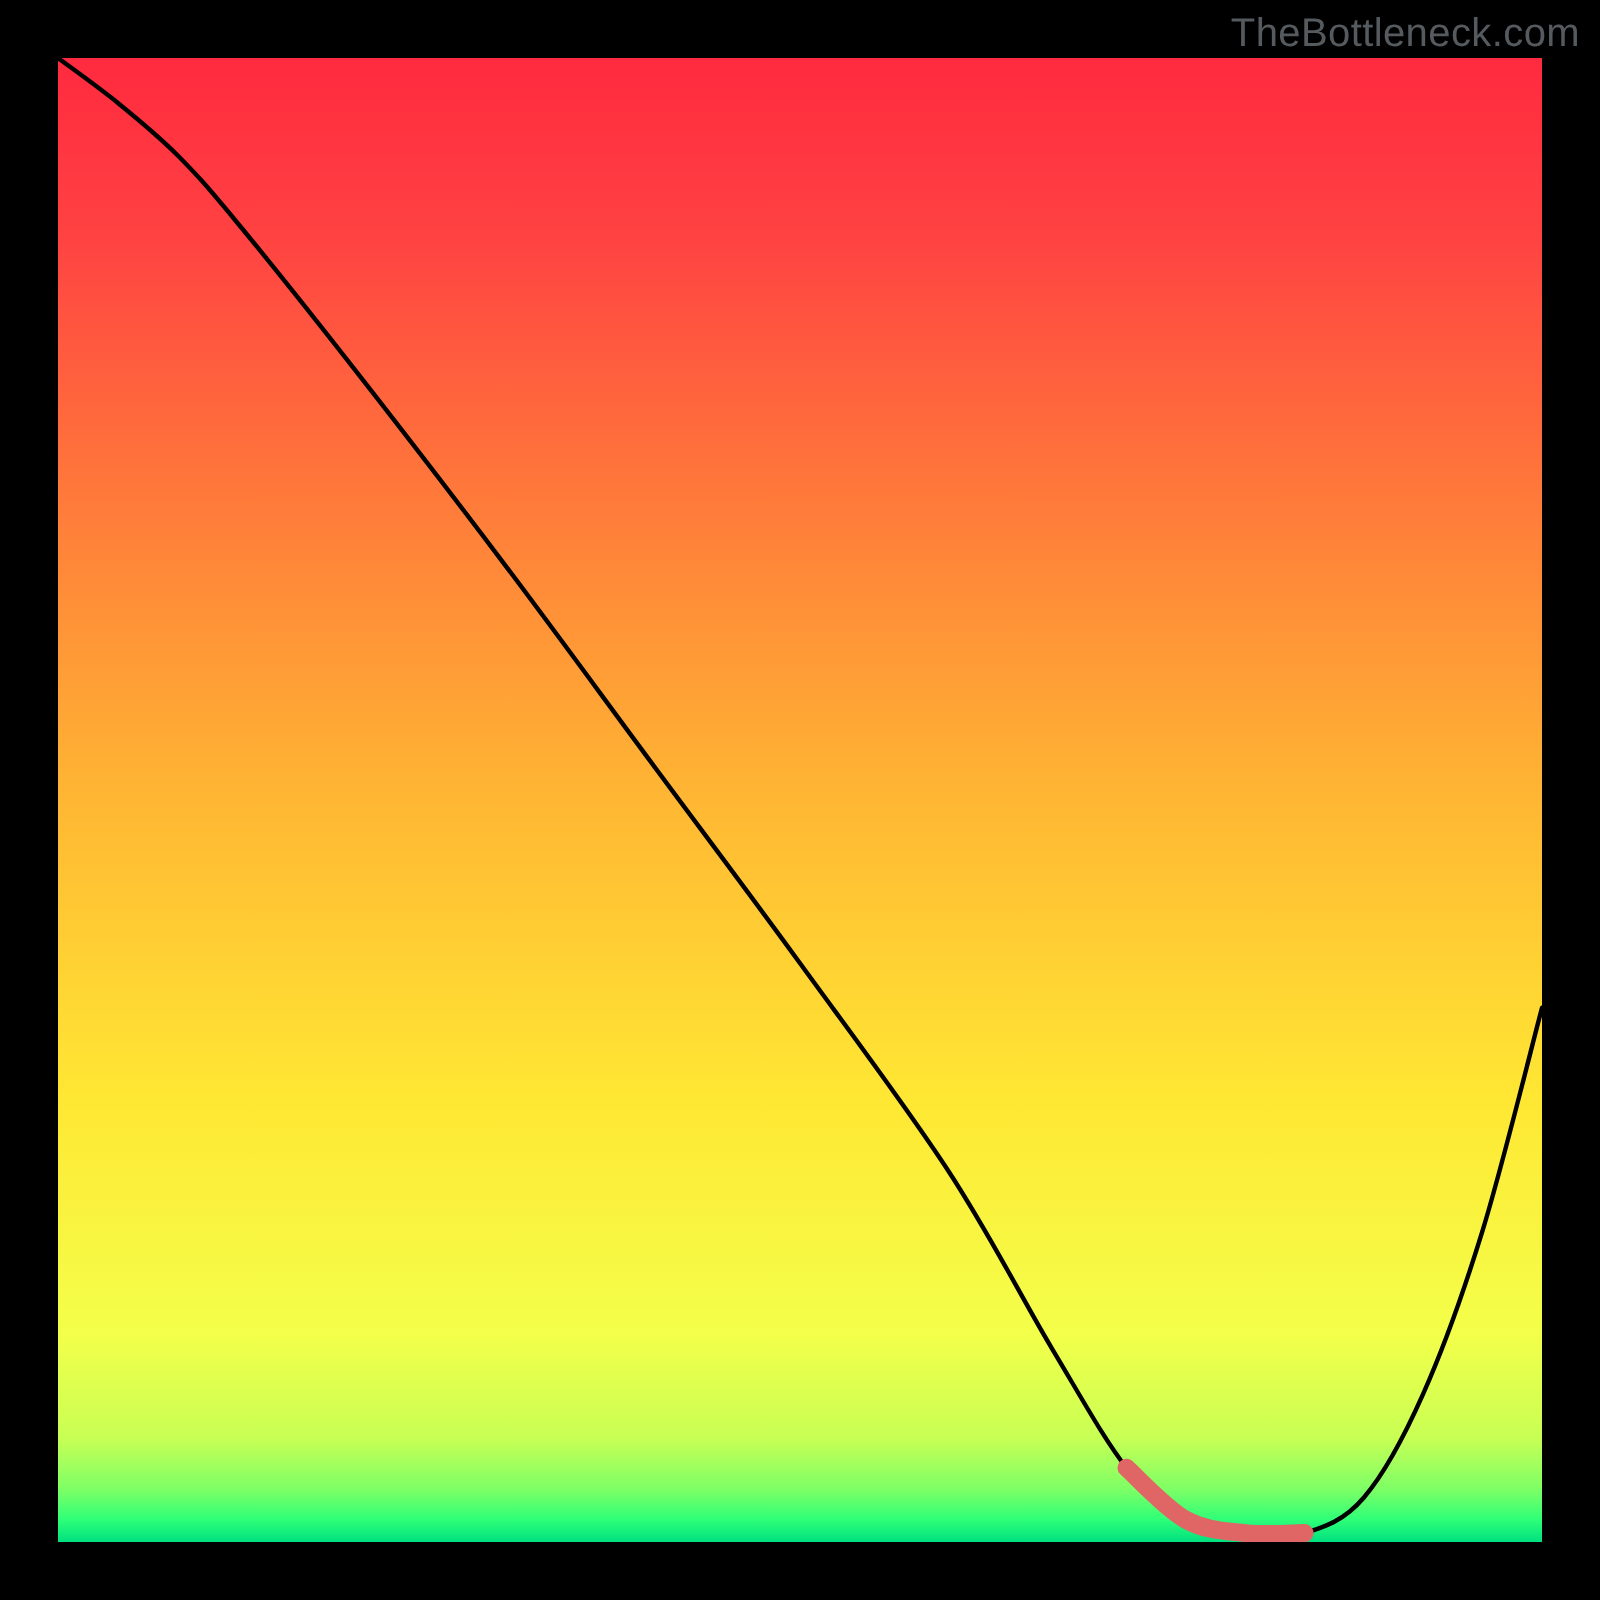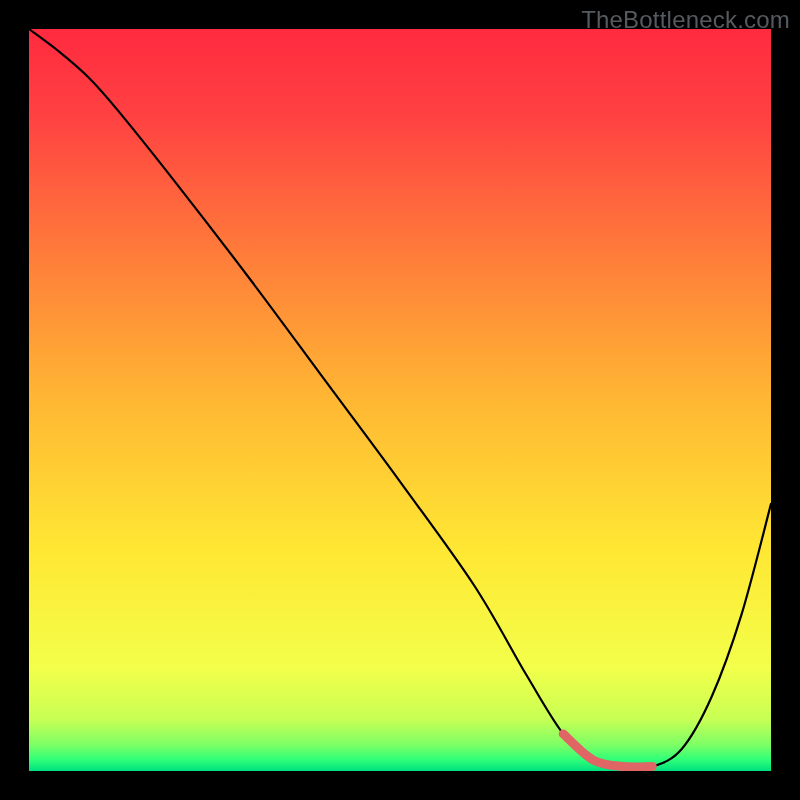--- a/index.html
+++ b/index.html
@@ -16,21 +16,21 @@
     left: 29px;
     top: 29px;
     width: 742px;
     height: 742px;
   }
   .watermark {
     position: absolute;
     top: 6px;
     right: 10px;
     color: #555a5f;
-    font-size: 24px;
+    font-size: 20px;
     font-weight: 500;
     letter-spacing: 0.2px;
   }
   svg {
     display: block;
   }
 </style>
 </head>
 <body>
 

